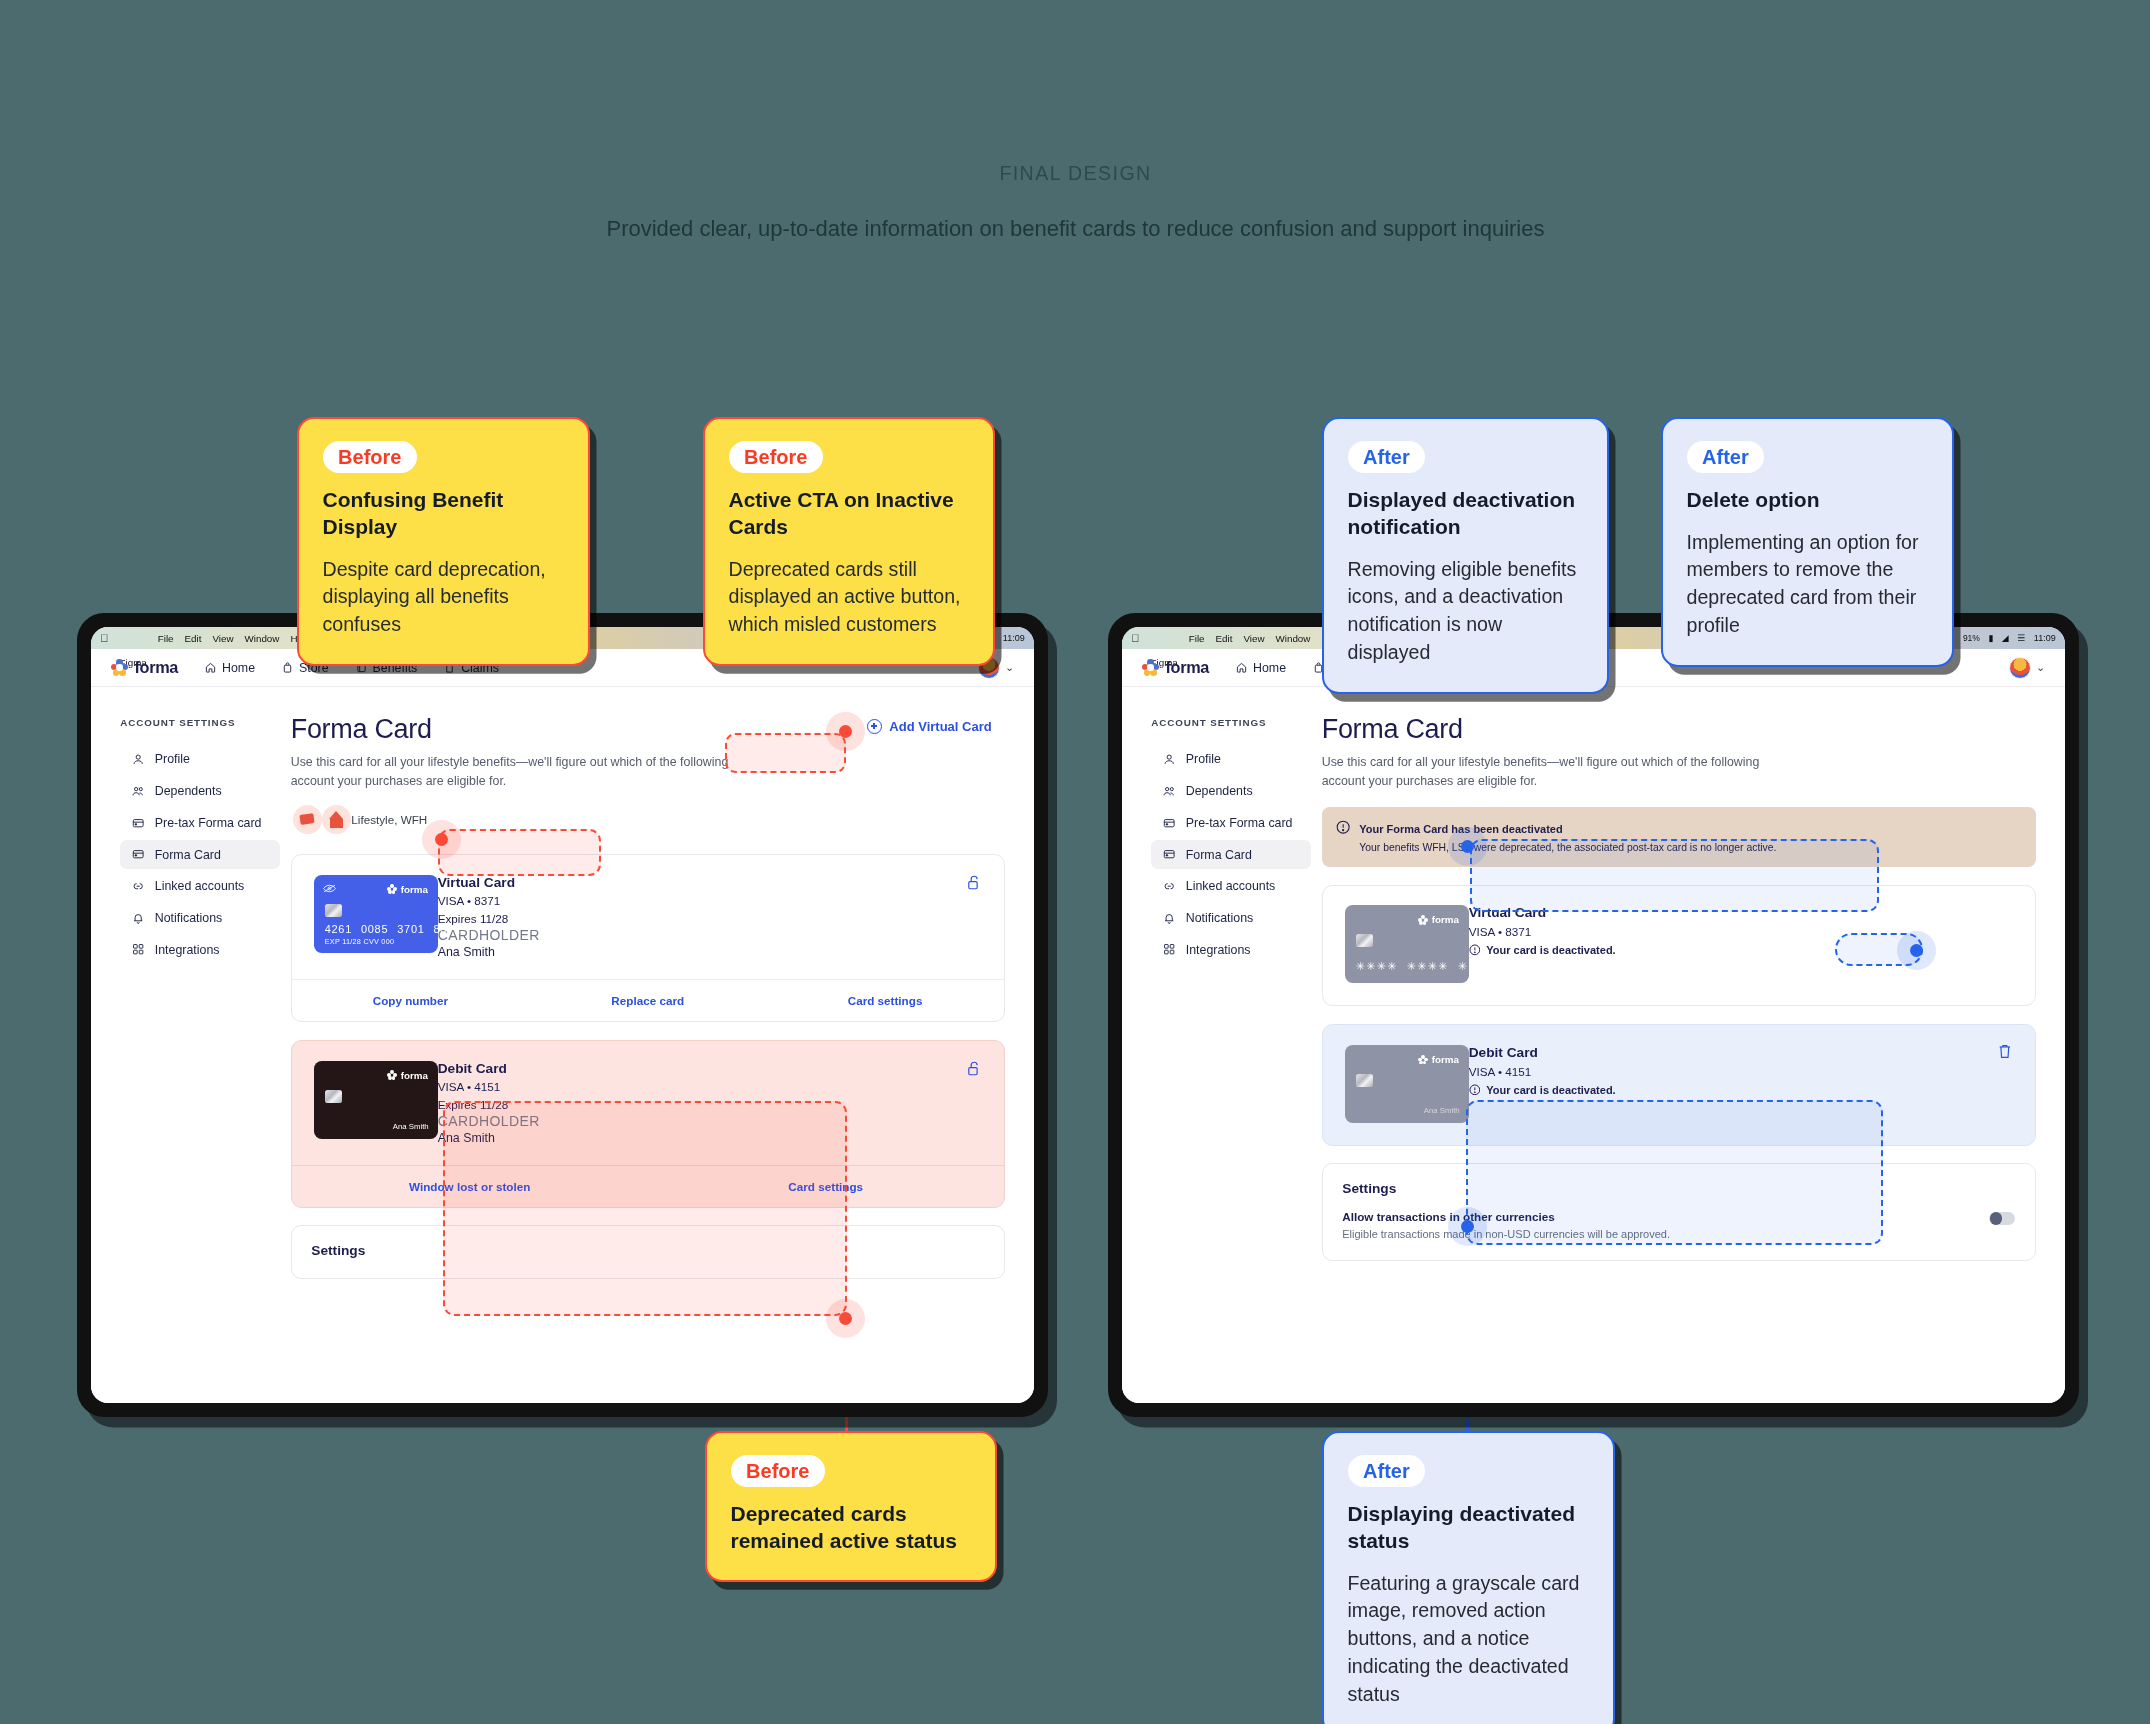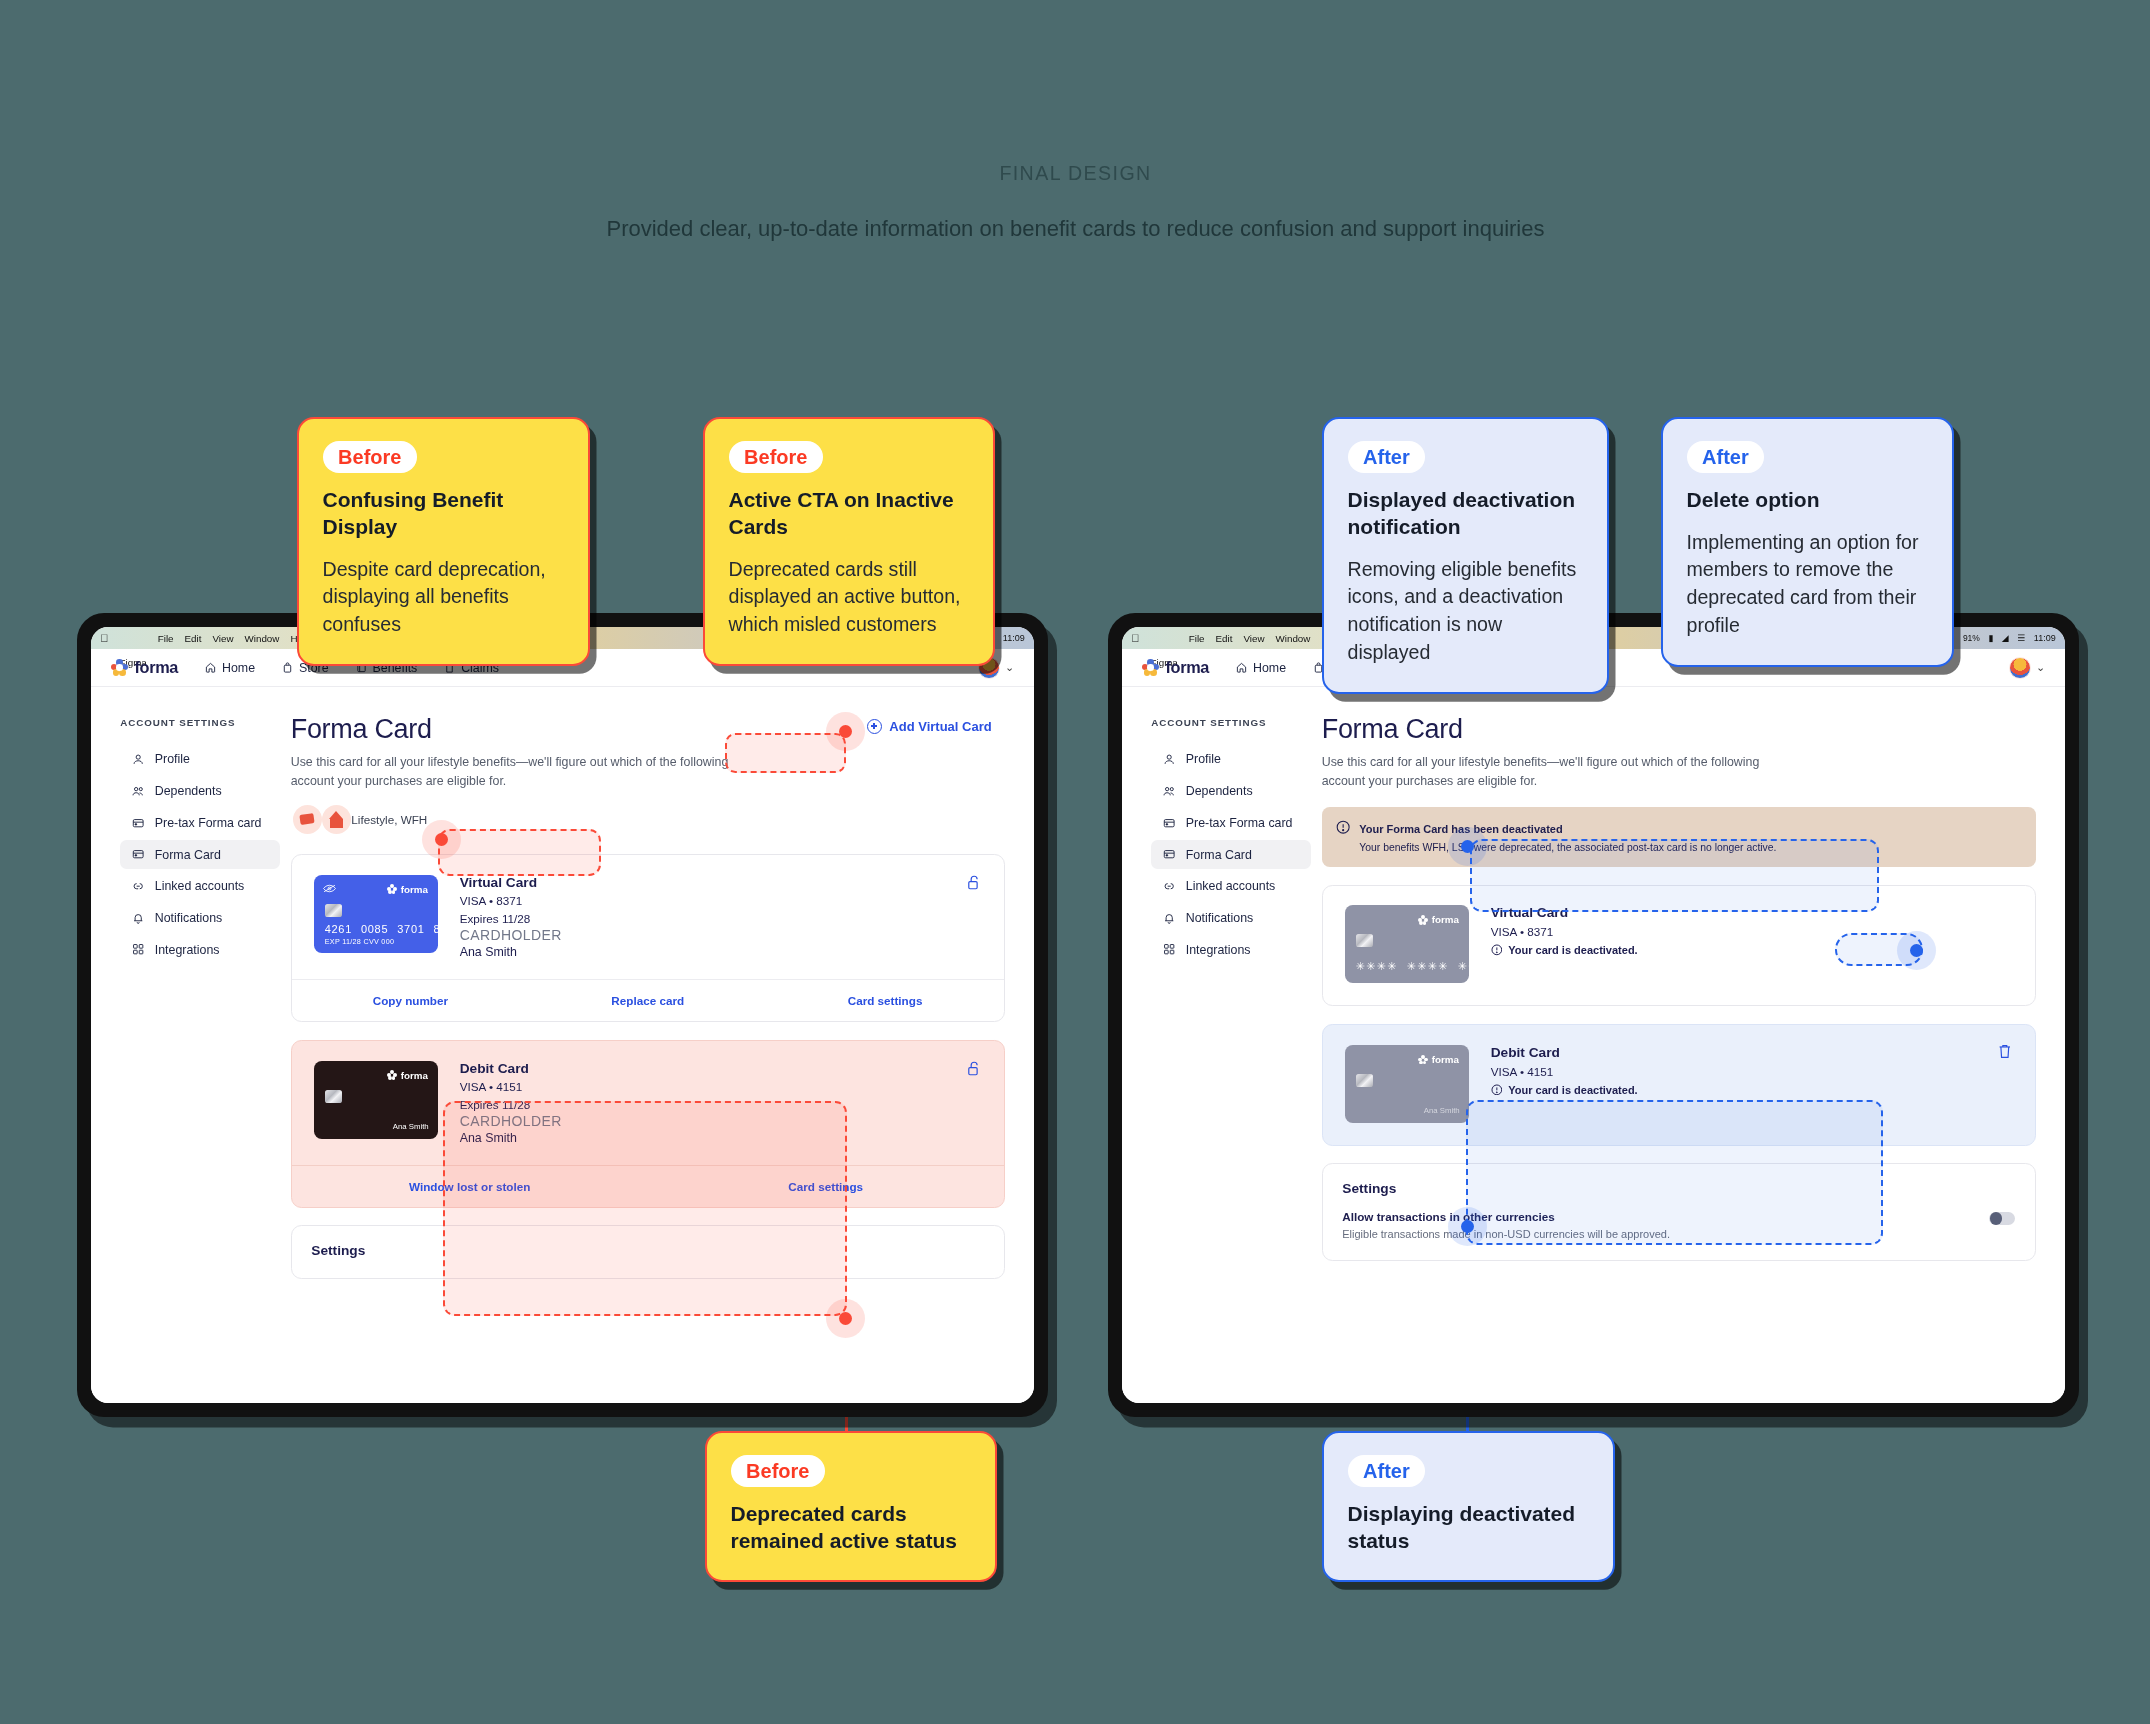--- a/index.html
+++ b/index.html
@@ -126,21 +126,21 @@
   .cc .chip { position:absolute; left:11px; top:29px; width:17px; height:13px; border-radius:2.6px;
               background:linear-gradient(135deg,#e6e6ea 0%,#b6b8bf 40%,#f2f2f5 60%,#a9abb3 100%); }
   .cc .nums { position:absolute; left:11px; bottom:17.6px; color:#fff; font-size:11px;
               letter-spacing:0.7px; display:flex; gap:9px;}
   .cc .expline { position:absolute; left:11px; bottom:6.5px; color:#fff; font-size:7.2px; letter-spacing:0.3px; }
   .cc .eye { position:absolute; left:9.8px; top:9px; width:13px; height:9px; }
   .cc .holder { position:absolute; right:9px; bottom:7.8px; color:#fff; font-size:7.8px; }
   .cc.gray .holder { color:#d4d6de; }
   .cc .nums.masked span { letter-spacing:1.3px; }
 
-  .cinfo { padding-left:22px; }
+  .cinfo { }
   .cinfo .ctitle { font-size:13.7px; font-weight:700; color:#1d1d4e; }
   .cinfo .cline { font-size:11.7px; color:#1d1d4e; margin-top:4.6px; }
   .cinfo .clabel { font-size:14px; color:#72788a; margin-top:2px; letter-spacing:0.4px;}
   .cinfo .cname { font-size:12.4px; color:#1d1d4e; margin-top:2px;}
   .cinfo .deact { display:flex; align-items:center; gap:5.9px; font-size:11px; color:#1d1d4e; margin-top:5.9px; font-weight:600;}
 
   .lock { position:absolute; right:22px; top:19.6px; width:14.3px; height:15.6px; }
   .trash { position:absolute; right:22px; top:18px; width:15.6px; height:17px; }
 
   .actions { border-top:0.7px solid #ececf0; display:flex; padding:14.3px 0; }
@@ -229,20 +229,21 @@
   </div>
 
   <div class="callout before" style="left:705px; top:1431px; width:292px;">
     <span class="pill">Before</span>
     <div class="c-title">Deprecated cards remained active status</div>
   </div>
 
   <div class="callout after" style="left:1322px; top:1431px; width:293px;">
     <span class="pill">After</span>
     <div class="c-title">Displaying deactivated status</div>
+    <div class="c-body">Featuring a grayscale card image, removed action buttons, and a notice indicating the deactivated status</div>
   </div>
 
   <div class="window" style="left:77px; top:613px; width:971px; height:804px;">
     <div class="win-inner">
 
       <div class="macbar">
         <span class="apple"></span>
         <span class="mb-item bold">Figma</span>
         <span class="mb-item">File</span>
         <span class="mb-item">Edit</span>

